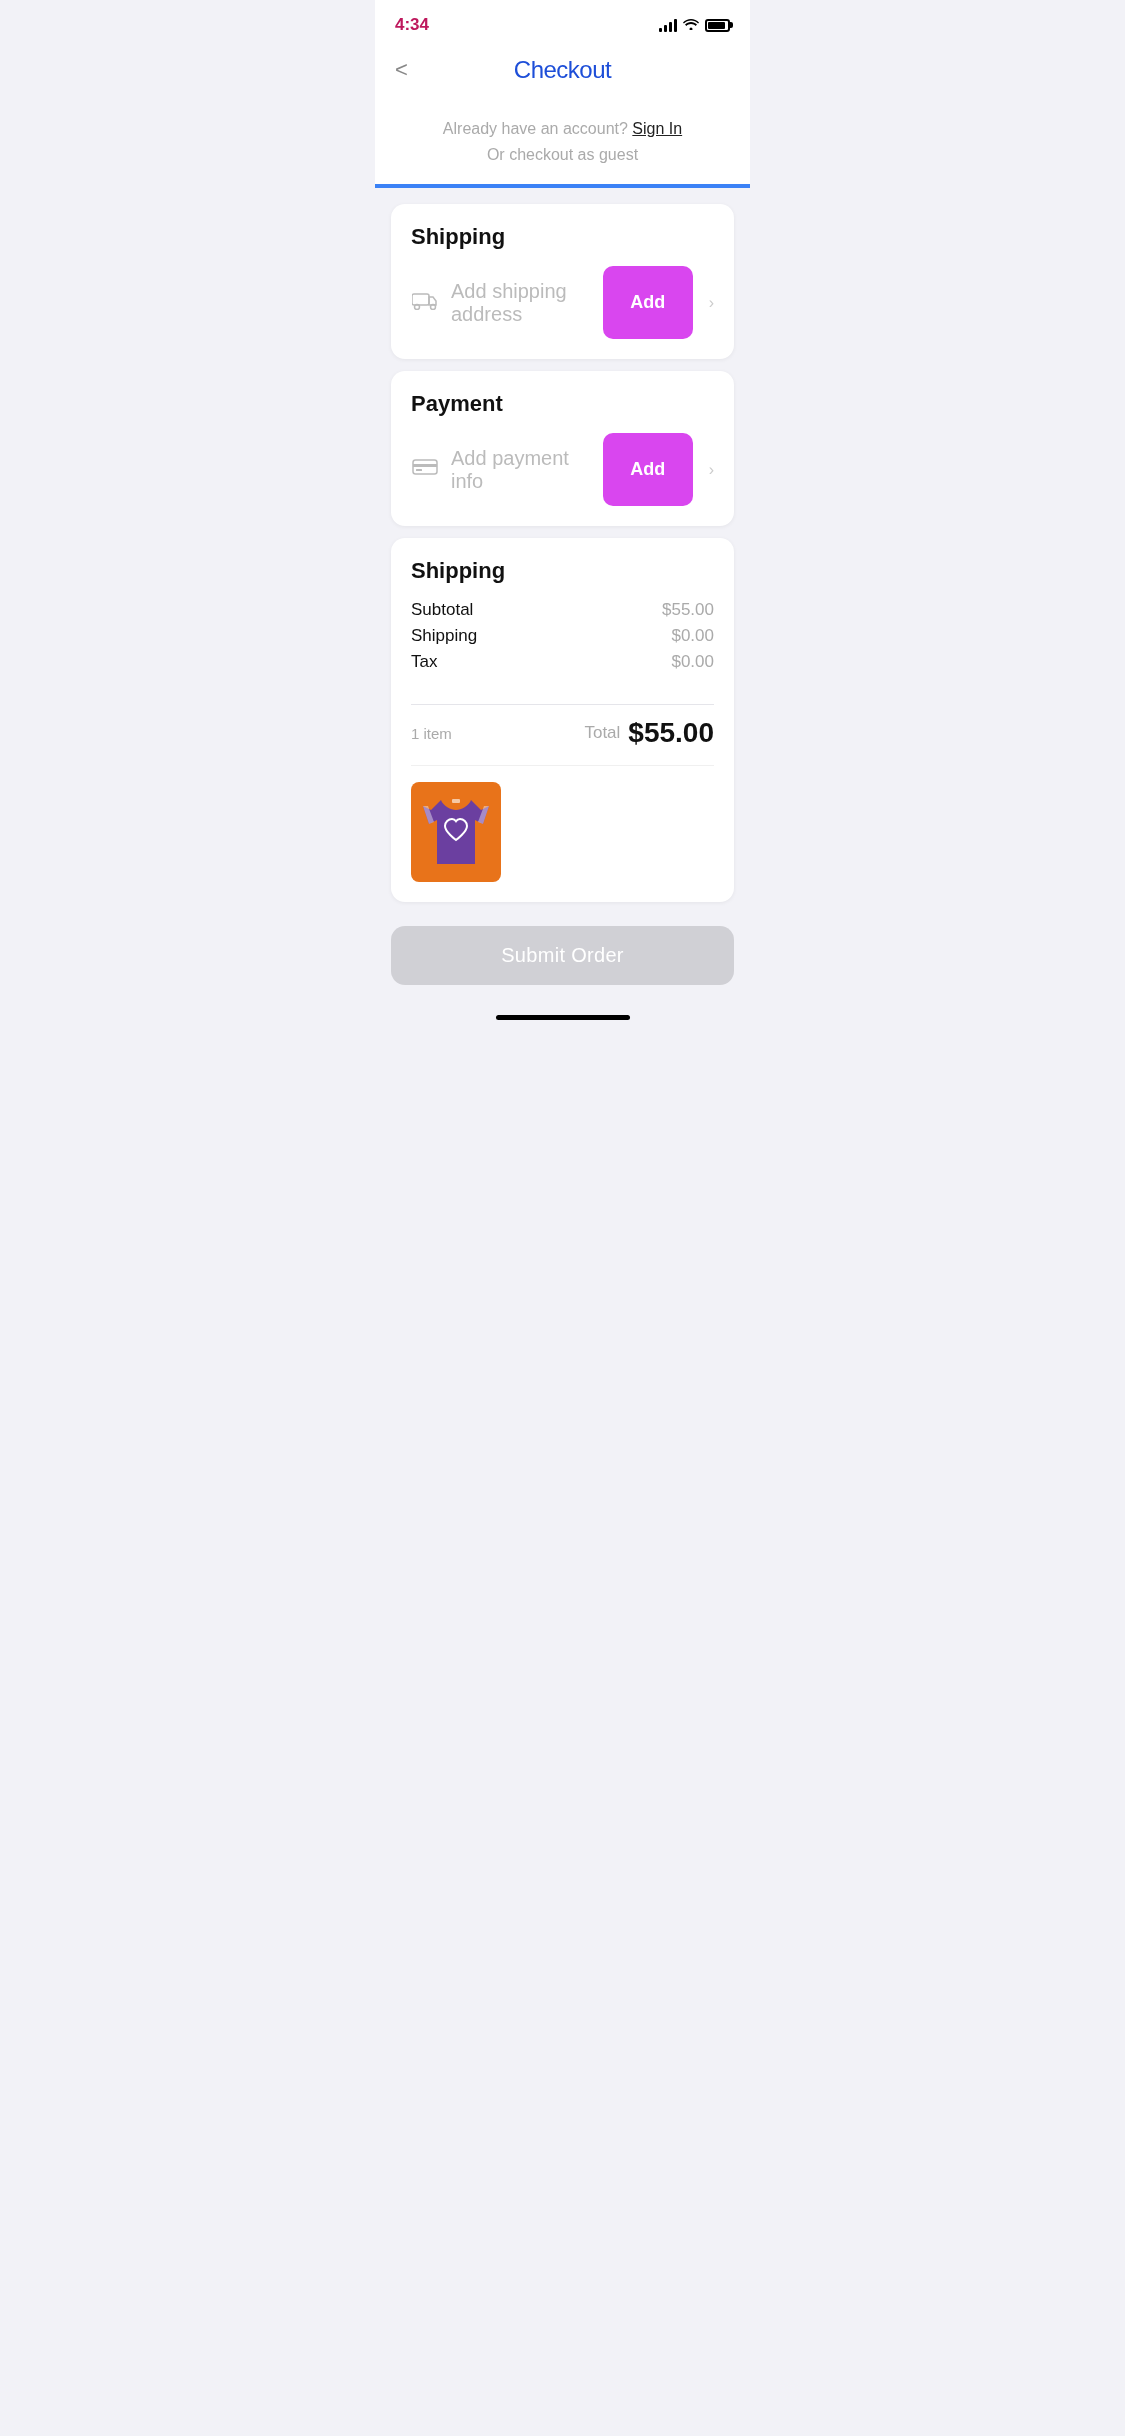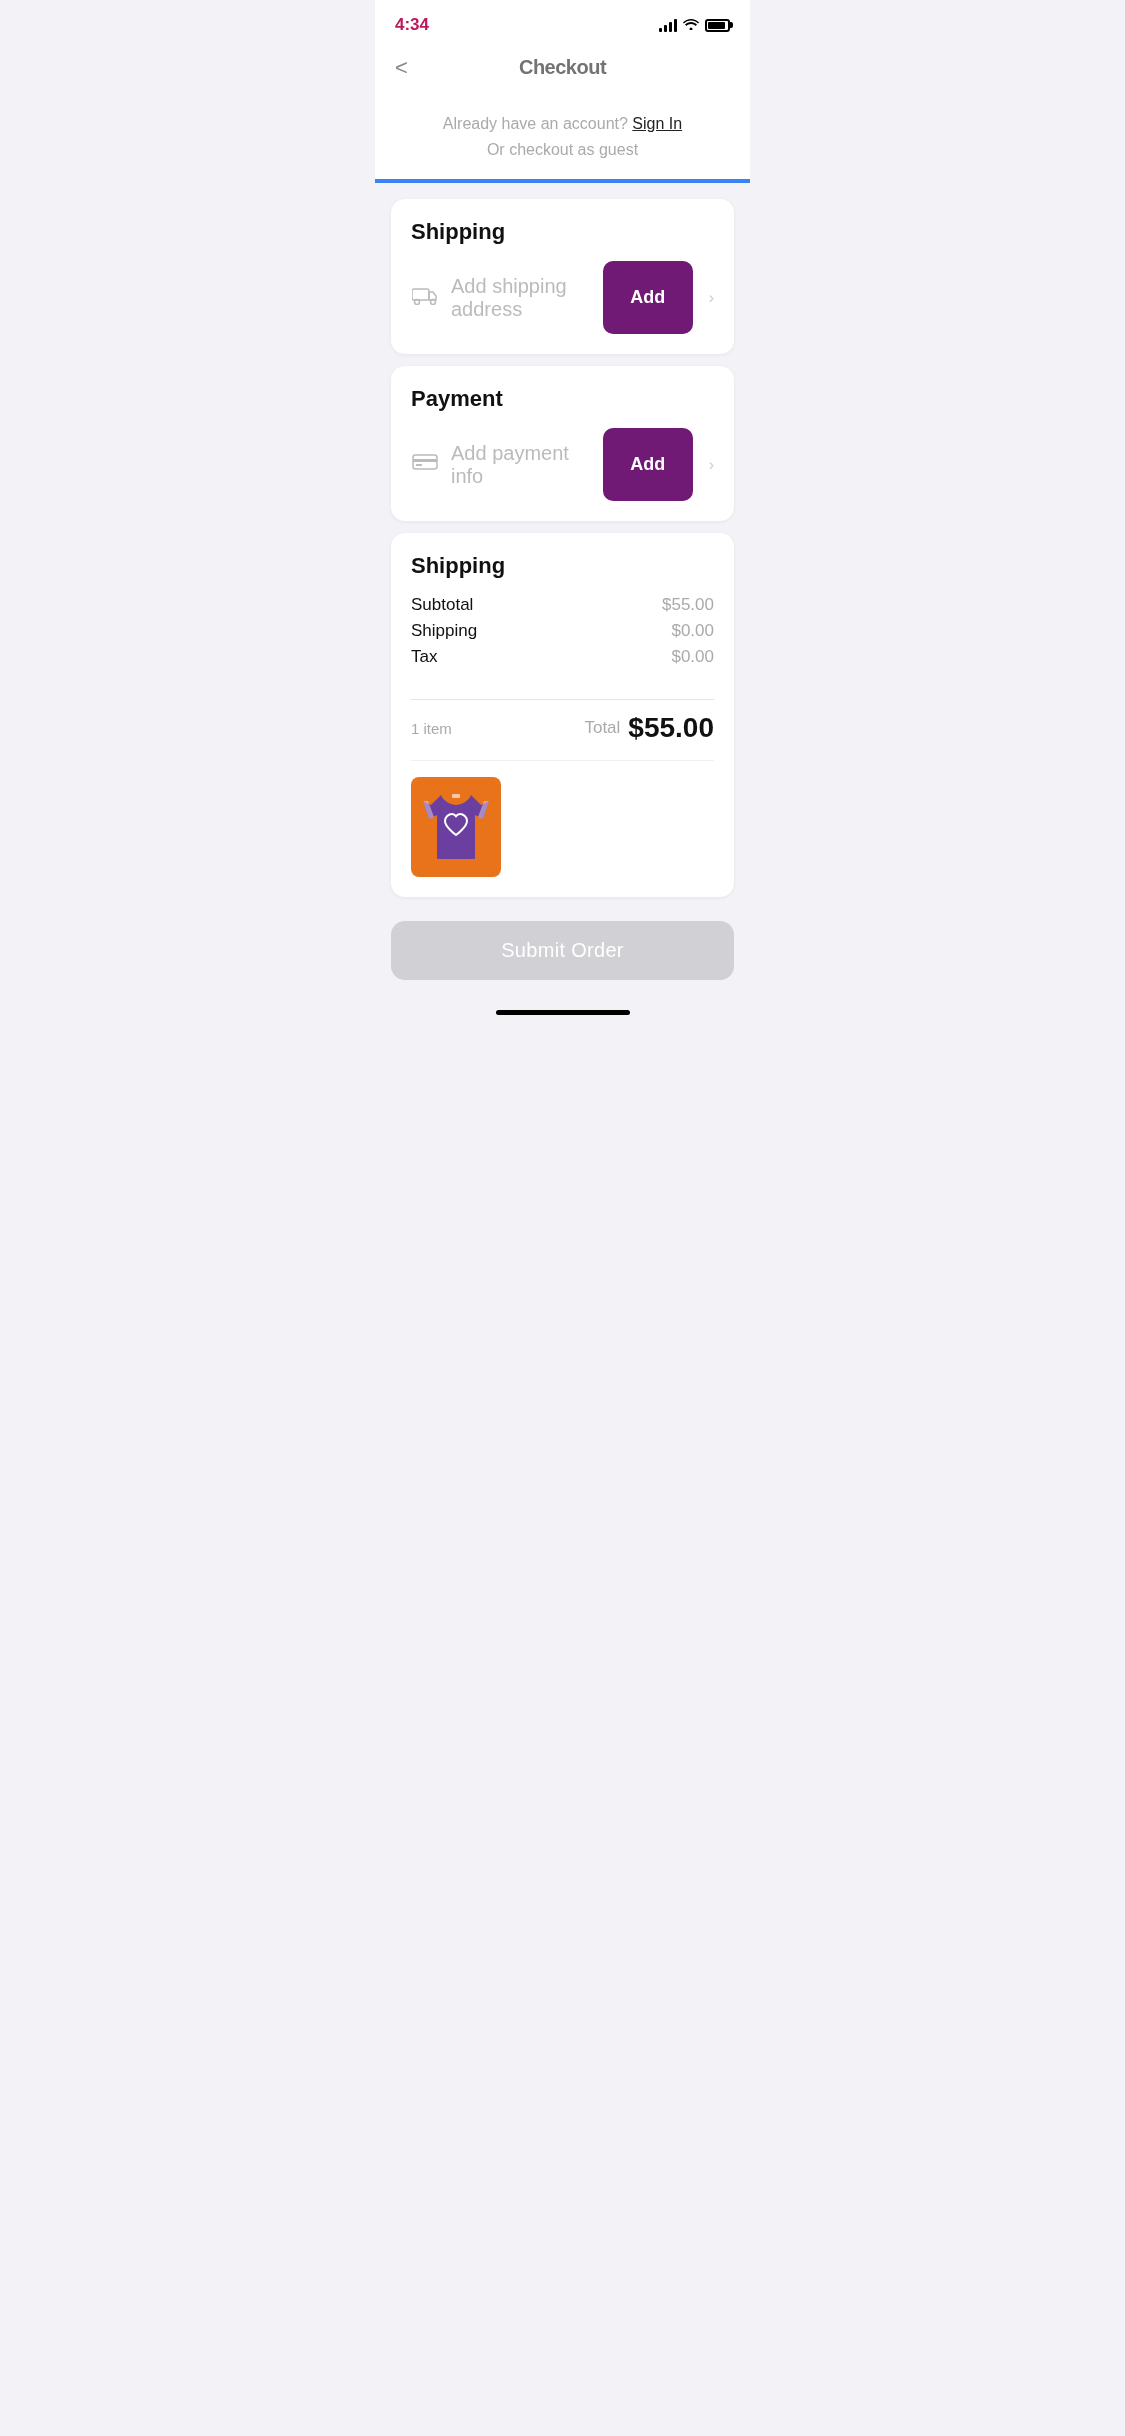--- a/index.html
+++ b/index.html
@@ -104,23 +104,23 @@
       font-size: 22px;
       color: #888;
       cursor: pointer;
       font-weight: 300;
       background: none;
       border: none;
       line-height: 1;
     }
 
     .page-title {
-      font-size: 20px;
-      font-weight: 700;
-      color: #737373;
+      font-size: 24px;
+      font-weight: 400;
+      color: #1d4ed8;
       letter-spacing: -0.5px;
     }
 
     .auth-section {
       background: #ffffff;
       padding: 20px;
       text-align: center;
       border-bottom: 4px solid #3b82f6;
     }
 
@@ -181,21 +181,21 @@
       text-align: center;
     }
 
     .card-placeholder {
       flex: 1;
       font-size: 20px;
       color: #bbb;
     }
 
     .add-button {
-      background: #701a75;
+      background: #d946ef;
       color: #ffffff;
       border: none;
       border-radius: 10px;
       padding: 26px 24px;
       font-size: 18px;
       font-weight: 600;
       cursor: pointer;
       min-width: 90px;
     }
 

